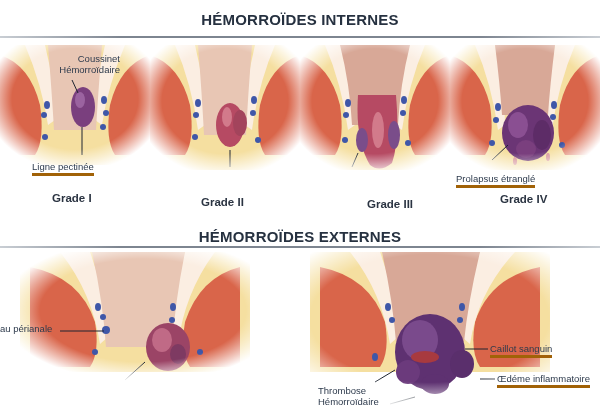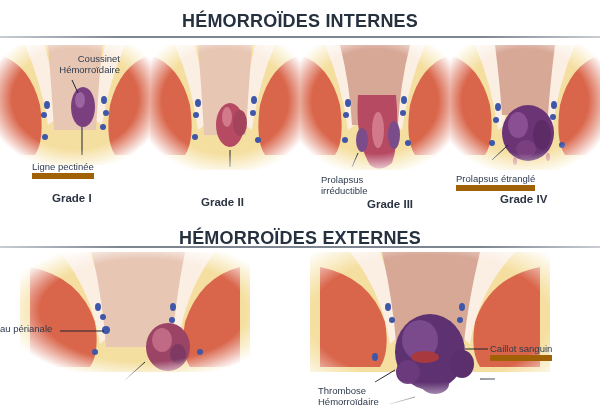--- a/index.html
+++ b/index.html
@@ -1,35 +1,35 @@
 <!DOCTYPE html>
 <html><head>
   <meta charset="utf-8">
   <style>
     * { box-sizing: border-box; margin: 0; padding: 0; }
     html, body { width: 600px; height: 418px; background: #ffffff; overflow: hidden; }
     body { position: relative; font-family: "Liberation Sans", "DejaVu Sans", sans-serif; color: #2b3442; }
 
     .section-title {
       position: absolute; left: 0; width: 600px; text-align: center;
-      font-weight: bold; font-size: 18px; letter-spacing: 0.2px; color: #263140;
+      font-weight: bold; font-size: 15px; letter-spacing: 0.2px; color: #263140;
     }
     .rule {
       position: absolute; left: 0; width: 600px; height: 2px;
       background: linear-gradient(to right, #c9ced4, #7d8590 20%, #7d8590 80%, #c9ced4);
     }
 
     .panel { position: absolute; }
     .panel svg { position: absolute; left: 0; top: 0; }
 
     .label {
       position: absolute; font-size: 9.5px; line-height: 11px; color: #2d3a4c; white-space: nowrap;
     }
     .label.c { text-align: right; }
-    .label.ul { border-bottom: 6px solid #a16207; padding-bottom: 1px; }
+    .label.ul { border-bottom: 3px solid #a16207; padding-bottom: 1px; }
     .grade {
       position: absolute; font-weight: bold; font-size: 11.5px; color: #2b3442; white-space: nowrap;
     }
   </style>
 </head>
 <body>
 
 <div class="section-title" style="top:11px;">HÉMORROÏDES INTERNES</div>
 <div class="rule" style="top:36px;"></div>
 
@@ -122,24 +122,20 @@
         <ellipse cx="45" cy="95" rx="3" ry="3"></ellipse>
         <ellipse cx="108" cy="98" rx="3" ry="3"></ellipse>
       </g>
     <path d="M58 50 Q55 95 70 120 Q80 128 92 118 Q100 95 96 50 Z" fill="#b64a63"></path>
     <ellipse cx="62" cy="95" rx="6" ry="12" fill="#7a4d8a"></ellipse>
     <ellipse cx="94" cy="90" rx="6" ry="14" fill="#7a4d8a"></ellipse>
     <ellipse cx="78" cy="85" rx="6" ry="18" fill="#d27a8b"></ellipse>
     <line x1="58" y1="108" x2="52" y2="122" stroke="#1e2530" stroke-width="1"></line>
     <rect x="0" y="0" width="150" height="125" fill="url(#fadeC)"></rect>
   </svg>
-  <div class="label" style="left:21px;top:129px;">
-    <div>Prolapsus</div>
-    <div>irréductible</div>
-  </div>
   <div class="grade" style="left:67px;top:153px;">Grade III</div>
 </div>
 
 <div class="panel" style="left:450px;top:45px;width:150px;height:170px;">
   <svg width="150" height="125" viewBox="0 0 150 125">
     <defs>
       <radialGradient id="fadeD" cx="50%" cy="45%" r="60%">
         <stop offset="70%" stop-color="#fff" stop-opacity="0"></stop>
         <stop offset="100%" stop-color="#fff" stop-opacity="1"></stop>
       </radialGradient>
@@ -234,17 +230,18 @@
     <ellipse cx="172" cy="112" rx="12" ry="14" fill="#5a2f6c"></ellipse>
     <ellipse cx="118" cy="120" rx="12" ry="12" fill="#6b3a7c"></ellipse>
     <ellipse cx="145" cy="132" rx="14" ry="10" fill="#5e3171"></ellipse>
     <line x1="175" y1="97" x2="198" y2="97" stroke="#1e2530" stroke-width="1"></line>
     <line x1="190" y1="127" x2="205" y2="127" stroke="#1e2530" stroke-width="1"></line>
     <line x1="105" y1="118" x2="85" y2="130" stroke="#1e2530" stroke-width="1"></line>
     <line x1="125" y1="145" x2="100" y2="152" stroke="#1e2530" stroke-width="1"></line>
     <rect x="0" y="0" width="310" height="166" fill="url(#fadeF)"></rect>
   </svg>
   <div class="label ul" style="left:200px;top:91px;">Caillot sanguin</div>
+  <div class="label ul" style="left:207px;top:121px;">Œdéme inflammatoire</div>
   <div class="label" style="left:28px;top:133px;">
     <div>Thrombose</div>
     <div>Hémorroïdaire</div>
   </div>
 </div>
 
 </body></html>

